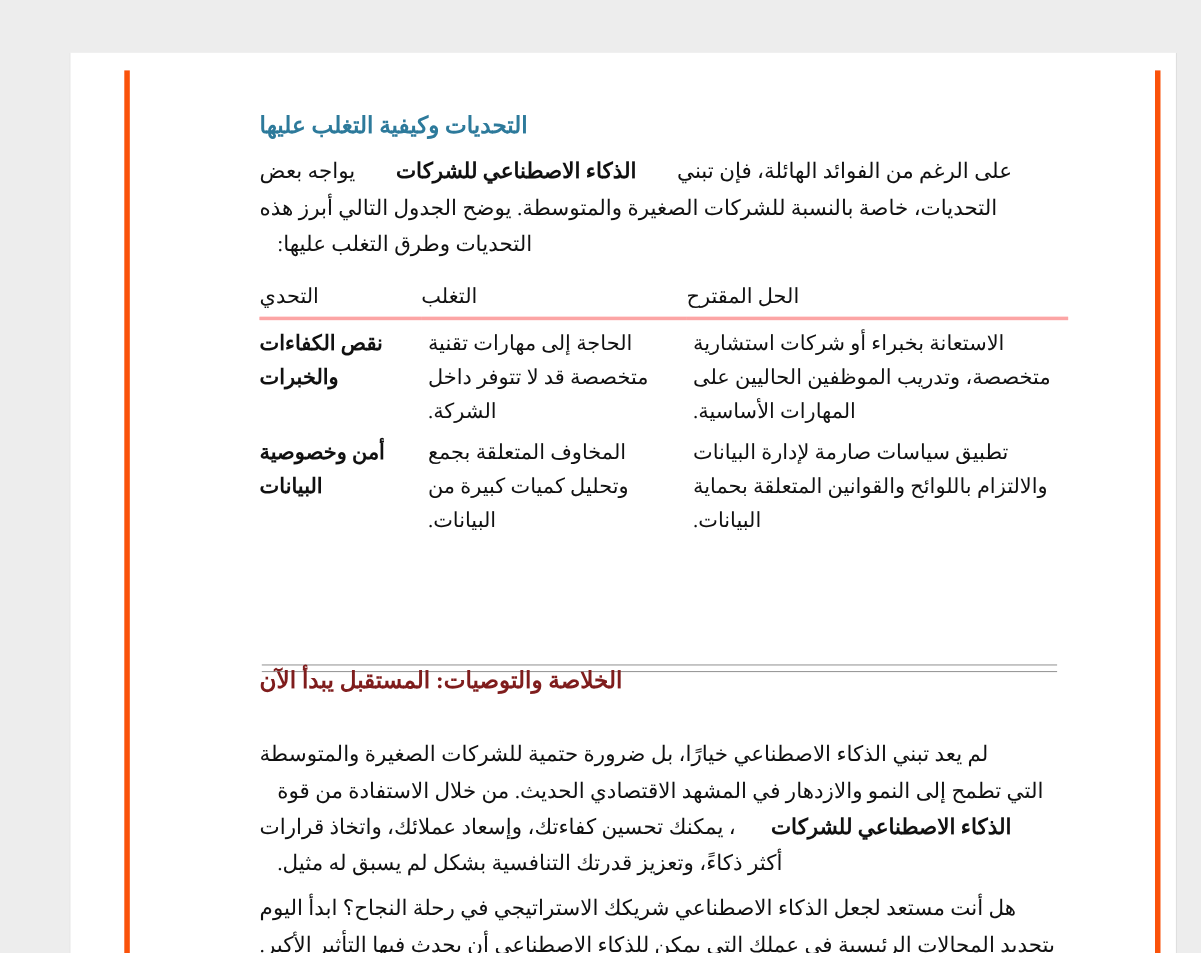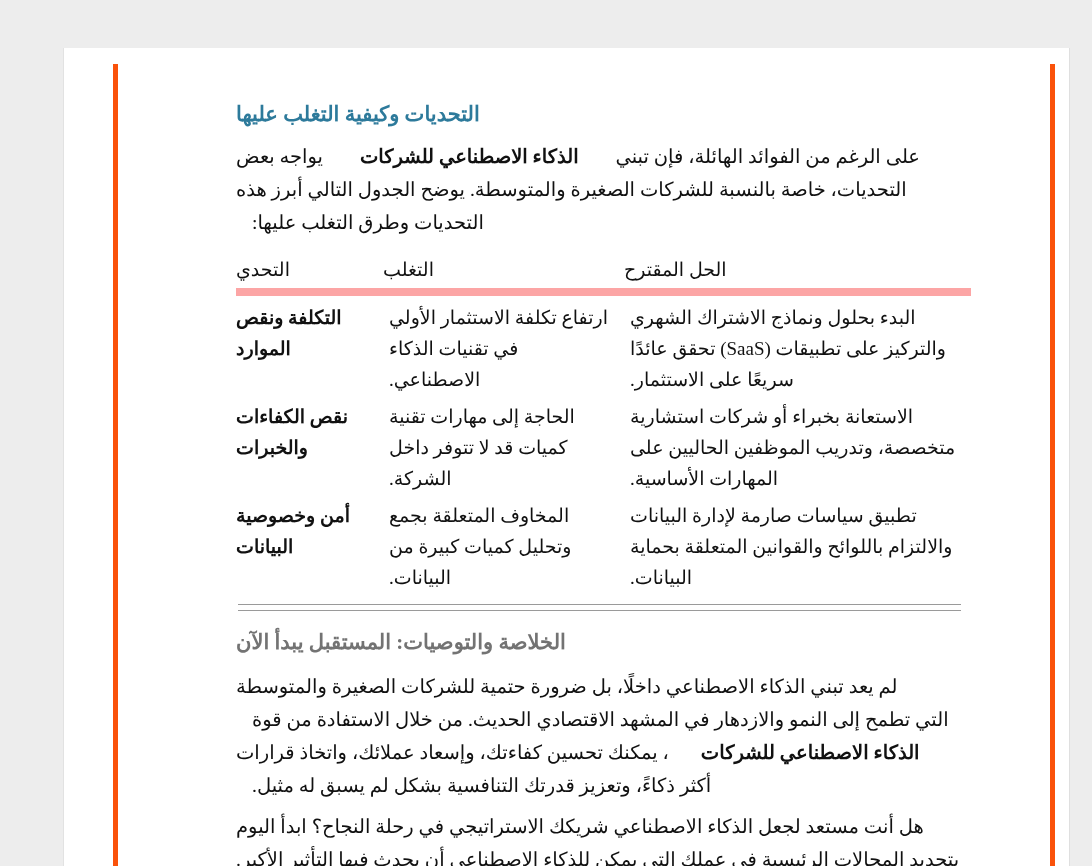--- a/index.html
+++ b/index.html
@@ -37,21 +37,21 @@
     border-collapse:collapse; table-layout:fixed;
     direction:ltr;
   }
   table.challenges col.c-challenge { width:147px; }
   table.challenges col.c-desc      { width:241px; }
   table.challenges col.c-solution  { width:347px; }
   table.challenges th {
     direction:rtl; text-align:left; vertical-align:bottom;
     font-weight:normal; font-size:19px; line-height:25px;
     padding:3px 0 6px 0;
-    border-bottom:8px solid #fca5a5;
+    border-bottom:3px solid #fca5a5;
   }
   table.challenges td {
     direction:rtl; text-align:left; vertical-align:top;
     font-size:19px; line-height:31px;
     padding:6px 10px 0 6px;
   }
   table.challenges td.challenge { font-weight:bold; padding-left:0; padding-right:12px; }
   table.challenges th.h-desc, table.challenges td.desc { padding-right:16px; }
   .double-rule {
     position:absolute; left:2px; top:524px; width:723px; height:7px;
@@ -117,42 +117,37 @@
         </colgroup>
       <thead>
         <tr>
           <th>التحدي</th>
           <th class="h-desc">التغلب</th>
           <th>الحل المقترح</th>
         </tr>
       </thead>
       <tbody>
         <tr>
-          <td class="challenge">التكلفة ونقص الموارد</td>
-          <td class="desc">ارتفاع تكلفة الاستثمار الأولي في تقنيات الذكاء الاصطناعي.</td>
-          <td class="solution">البدء بحلول ونماذج الاشتراك الشهري والتركيز على تطبيقات (SaaS) تحقق عائدًا سريعًا على الاستثمار.</td>
-        </tr>
-        <tr>
           <td class="challenge">نقص الكفاءات والخبرات</td>
-          <td class="desc">الحاجة إلى مهارات تقنية كميات قد لا تتوفر داخل الشركة.</td>
+          <td class="desc">الحاجة إلى مهارات تقنية متخصصة قد لا تتوفر داخل الشركة.</td>
           <td class="solution">الاستعانة بخبراء أو شركات استشارية متخصصة، وتدريب الموظفين الحاليين على المهارات الأساسية.</td>
         </tr>
         <tr>
           <td class="challenge">أمن وخصوصية البيانات</td>
           <td class="desc">المخاوف المتعلقة بجمع وتحليل كميات كبيرة من البيانات.</td>
           <td class="solution">تطبيق سياسات صارمة لإدارة البيانات والالتزام باللوائح والقوانين المتعلقة بحماية البيانات.</td>
         </tr>
       </tbody>
     </table>
 
     <div class="double-rule"></div>
 
-    <h1 class="heading" style="top: 546px; color: #737373;">الخلاصة والتوصيات: المستقبل يبدأ الآن</h1>
+    <h1 class="heading" style="top: 522px; color: #7f1d1d;">الخلاصة والتوصيات: المستقبل يبدأ الآن</h1>
 
-    <p class="para" style="top:590px"><span>لم يعد تبني الذكاء الاصطناعي داخلًا، بل ضرورة حتمية للشركات الصغيرة والمتوسطة التي تطمح إلى النمو والازدهار في المشهد الاقتصادي الحديث. من خلال الاستفادة من قوة </span><b>الذكاء الاصطناعي للشركات</b><span>، يمكنك تحسين كفاءتك، وإسعاد عملائك، واتخاذ قرارات أكثر ذكاءً، وتعزيز قدرتك التنافسية بشكل لم يسبق له مثيل.</span></p>
+    <p class="para" style="top:590px"><span>لم يعد تبني الذكاء الاصطناعي خيارًا، بل ضرورة حتمية للشركات الصغيرة والمتوسطة التي تطمح إلى النمو والازدهار في المشهد الاقتصادي الحديث. من خلال الاستفادة من قوة </span><b>الذكاء الاصطناعي للشركات</b><span>، يمكنك تحسين كفاءتك، وإسعاد عملائك، واتخاذ قرارات أكثر ذكاءً، وتعزيز قدرتك التنافسية بشكل لم يسبق له مثيل.</span></p>
 
     <p class="para" style="top:730px">هل أنت مستعد لجعل الذكاء الاصطناعي شريكك الاستراتيجي في رحلة النجاح؟ ابدأ اليوم بتحديد المجالات الرئيسية في عملك التي يمكن للذكاء الاصطناعي أن يحدث فيها التأثير الأكبر.</p>
 
   </div>
 
   <div class="watermark" style="color: rgb(227, 227, 227);">خمسات</div>
 
 </div>
 
 <div class="scroll-gutter"></div>

